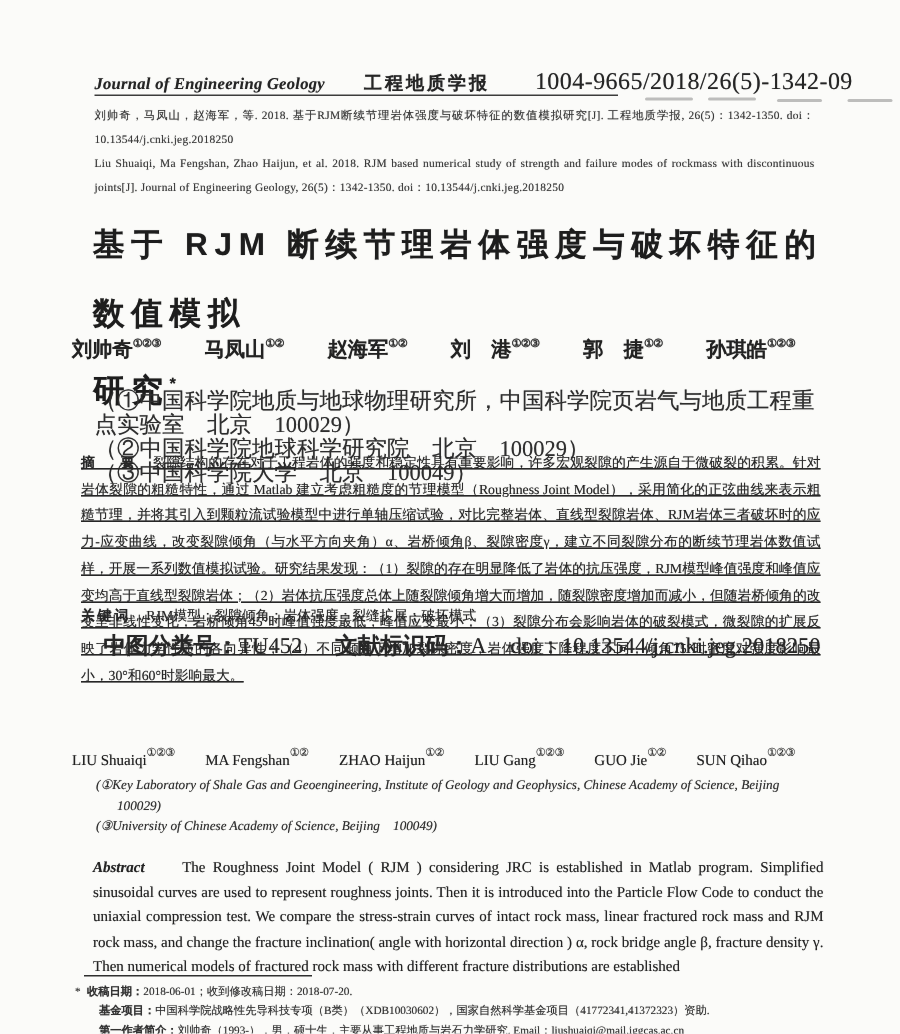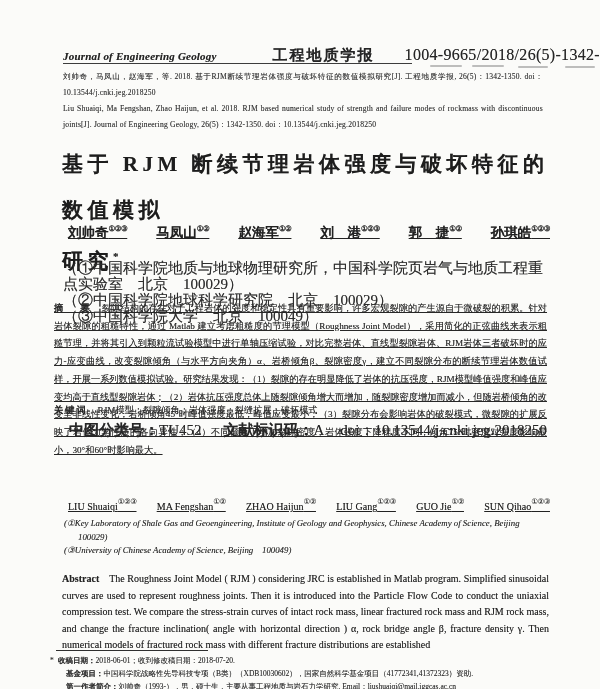--- a/index.html
+++ b/index.html
@@ -11,36 +11,36 @@
     position:relative;
     overflow:hidden;
   }
   .page{position:absolute;inset:0;}
   .blk{position:absolute;}
   .fuzz{text-shadow:0 0 0.5px rgba(45,45,45,0.55);}
 
   
   .hdr{top:46px;left:63px;width:482px;display:flex;align-items:baseline;font-size:11px;white-space:nowrap;}
   .hdr .jen{font-style:italic;font-weight:600;letter-spacing:0.2px;}
-  .hdr .jcn{margin-left:56px;font-weight:700;font-size:15px;letter-spacing:2px;}
+  .hdr .jcn{margin-left:26px;font-weight:700;font-size:12px;letter-spacing:2px;}
   .hdr .code{margin-left:30px;font-size:16px;letter-spacing:0.3px;}
   .hdr-rule{top:63px;left:63px;width:349px;height:1.2px;background:#3c3c3c;}
   .artifact{position:absolute;height:2px;background:#bdbdbc;border-radius:1px;}
 
   
   .cite{top:69px;left:63px;width:480px;font-size:7.6px;line-height:16px;text-align:justify;color:#3a3a3a;letter-spacing:0.2px;}
   .cite div{margin:0;}
 
   
-  .title-cn{top:141px;left:62px;width:500px;font-family:Liberation Serif, serif;
+  .title-cn{top:141px;left:62px;width:500px;font-family:Liberation Sans, sans-serif;
     font-weight:700;font-size:21px;line-height:46px;letter-spacing:4.5px;color:#1d1d1d;}
   .title-cn sup{font-size:11px;letter-spacing:0;}
 
   
-  .authors{left:68px;width:482px;display:flex;justify-content:space-between;white-space:nowrap;text-decoration:underline;}
+  .authors{left:48px;width:482px;display:flex;justify-content:space-between;white-space:nowrap;}
   .authors-cn{top:224px;font-size:13.5px;font-weight:600;color:#222;}
   .authors-cn sup,.authors-en sup{font-size:7.5px;vertical-align:6px;letter-spacing:-0.5px;color:#333;}
 
   
   .affil-cn{top:260px;left:63px;width:482px;font-size:15px;line-height:16px;color:#2e2e2e;}
 
   
   .abs-cn{top:300px;left:54px;width:493px;font-size:9.2px;line-height:17.7px;text-align:justify;color:#272727;text-decoration:underline;}
   .abs-cn .lab{font-weight:700;letter-spacing:4px;margin-right:8px;}
   .kw{top:404px;left:54px;width:493px;font-size:9.2px;color:#272727;white-space:nowrap;}
@@ -55,21 +55,21 @@
 
   
   .authors-en{top:497px;font-size:10px;color:#222;font-weight:500;}
 
   
   .affil-en{top:517px;left:64px;width:478px;font-style:italic;font-size:8.8px;line-height:13.6px;color:#2e2e2e;}
   .affil-en div{padding-left:14px;text-indent:-14px;}
 
   
   .abs-en{top:571px;left:62px;width:487px;font-size:10px;line-height:16.6px;text-align:justify;color:#242424;}
-  .abs-en .lab{font-weight:700;margin-right:10px;}
+  .abs-en .lab{font-weight:700;margin-right:25px;font-style:italic;}
 
   
   .fn-rule{top:650px;left:56px;width:152px;height:1px;background:#2f2f2f;}
   .fn{top:654px;left:50px;width:498px;font-size:7.5px;line-height:13.2px;color:#333;}
   .fn .mark{display:inline-block;width:8px;}
   .fn .lab{font-weight:700;}
   .fn .indent{padding-left:16px;font-family:Liberation Serif, serif;}
 </style>
 </head>
 <body>

